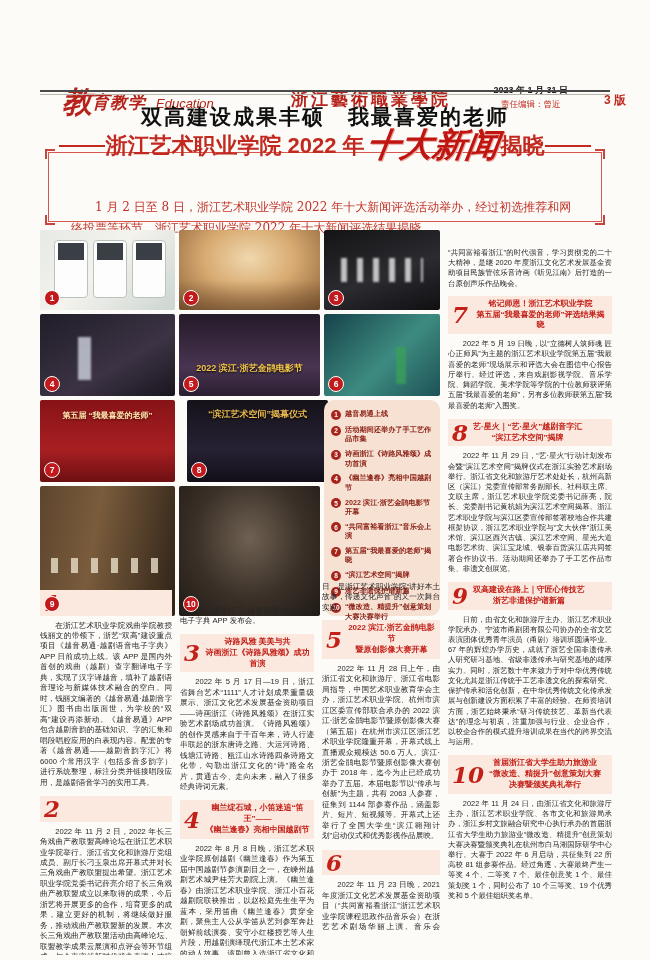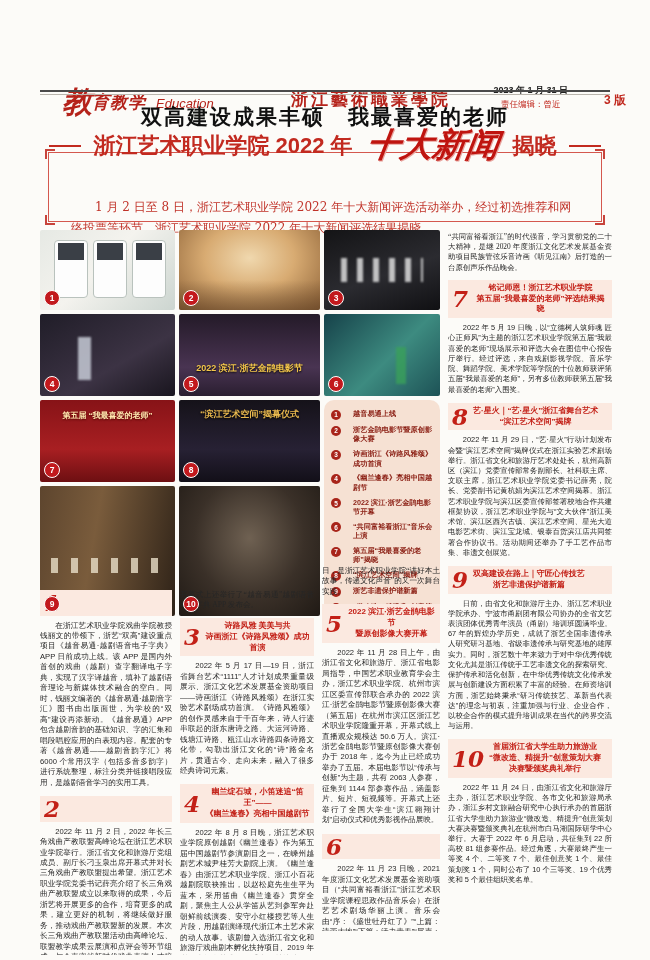--- a/index.html
+++ b/index.html
@@ -23,21 +23,21 @@
   .rule2{position:absolute;left:40px;top:94px;width:570px;height:1px;background:#b9b5ad;}
   
   .kicker{position:absolute;left:0;top:103px;width:650px;text-align:center;
     font-size:21px;font-weight:bold;color:#101010;letter-spacing:2px;}
   .banner{position:absolute;left:48px;top:152px;width:552px;height:68px;border:1px solid #d4574e;}
   .corner{position:absolute;width:8px;height:8px;border:2px solid #c8443c;}
   .c-tl{left:-4px;top:-4px;border-right:none;border-bottom:none;}
   .c-tr{right:-4px;top:-4px;border-left:none;border-bottom:none;}
   .c-bl{left:-4px;bottom:-4px;border-right:none;border-top:none;}
   .c-br{right:-4px;bottom:-4px;border-left:none;border-top:none;}
-  .banner-title{position:absolute;left:0;top:-30px;width:100%;display:flex;align-items:center;justify-content:center;gap:12px;background:transparent;}
+  .banner-title{position:absolute;left:0;top:-30px;width:100%;display:flex;align-items:center;justify-content:center;gap:0;background:transparent;}
   .bt-line{width:46px;height:0;border-top:2px solid #c22a20;}
   .bt-main{font-size:22px;font-weight:900;color:#c22a20;white-space:nowrap;}
   .bt-brush{font-family:"DejaVu Serif",serif;font-size:33px;font-weight:900;font-style:italic;
     color:#bf140f;transform:skewX(-8deg);margin:0 2px;white-space:nowrap;text-shadow:1px 1px 0 #e8a49e;}
   .intro{padding:32px 22px 0 22px;font-family:"DejaVu Serif",serif;font-size:12px;line-height:1.75;
     color:#c03228;text-indent:2em;}
   
   .photo{position:absolute;border-radius:2px;overflow:hidden;}
   .badge{position:absolute;left:4px;bottom:4px;width:14px;height:14px;border-radius:50%;
     background:#c2191d;color:#fff;font-size:8.5px;font-weight:bold;display:flex;align-items:center;justify-content:center;
@@ -50,40 +50,40 @@
   .ph2::after{content:"";position:absolute;left:0;bottom:0;width:100%;height:38%;background:linear-gradient(#0000,#5c3e2488);}
   .ph3{background:linear-gradient(160deg,#141416,#2b2b30 55%,#101013);}
   .ph3::after{content:"";position:absolute;left:15%;top:35%;width:70%;height:30%;
     background:repeating-linear-gradient(90deg,#e8e8e8cc 0 6px,#0000 6px 16px);filter:blur(1px);}
   .ph4{background:linear-gradient(150deg,#201d28,#3c3344 60%,#19151e);}
   .ph4::after{content:"";position:absolute;left:28%;top:28%;width:10%;height:52%;background:#cfd4e0cc;filter:blur(1px);}
   .ph5{background:linear-gradient(#241a28,#493452 65%,#2a1e30);}
   .ph6{background:linear-gradient(135deg,#16424a,#3d8b80 55%,#1d5256);}
   .ph6::after{content:"";position:absolute;left:62%;top:40%;width:9%;height:45%;background:#3aa05acc;filter:blur(1px);}
   .ph7{background:linear-gradient(#871317,#a81f22 60%,#6d0f12);}
-  .ph8{background:linear-gradient(#151219,#272134 60%,#120f18);}
+  .ph8{background:linear-gradient(#151219,#272134 60%,#120f18);margin-left:8px;}
   .ph9{background:linear-gradient(100deg,#5d452e,#7a5c3c 40%,#2f2318);}
   .ph9::after{content:"";position:absolute;left:8%;top:55%;width:84%;height:12%;
     background:repeating-linear-gradient(90deg,#e9dfc9cc 0 7px,#0000 7px 20px);filter:blur(.5px);}
   .ph10{background:radial-gradient(ellipse at 50% 40%,#6f6152 0%,#3a3028 55%,#201a15 100%);}
   
   .panel{position:absolute;left:324px;top:400px;width:116px;height:216px;background:#f6e1d3;
     border-radius:10px;padding:9px 7px;box-sizing:border-box;}
   .panel ul{list-style:none;margin:0;padding:0;}
-  .panel li{display:flex;align-items:flex-start;gap:12px;margin-bottom:5.5px;}
+  .panel li{display:flex;align-items:flex-start;gap:4px;margin-bottom:5.5px;}
   .pl-num{flex:0 0 auto;width:10px;height:10px;border-radius:50%;background:#a8241a;color:#fff;
     font-size:6.5px;font-weight:bold;display:flex;align-items:center;justify-content:center;margin-top:.5px;}
   .pl-txt{font-size:7.2px;font-weight:bold;color:#8a1d12;line-height:1.3;}
   
   .col{position:absolute;overflow:hidden;}
   .colA{left:40px;top:590px;width:132px;height:365px;}
   .colB{left:180px;top:590px;width:134px;height:365px;}
   .colC{left:322px;top:566px;width:118px;height:365px;}
   .colD{left:448px;top:232px;width:164px;height:723px;}
-  .cont{font-size:7.6px;line-height:1.38;text-align:justify;color:#262626;margin:0 0 7px 0;font-family:Liberation Serif, serif;}
+  .cont{font-size:7.6px;line-height:1.38;text-align:justify;color:#262626;margin:16px 0 7px 0;}
   .sec{margin-bottom:8px;}
   .sec-h{display:flex;align-items:center;gap:5px;background:#fbe9e0;padding:3px 4px;margin-bottom:5px;}
   .sec-num{font-family:"DejaVu Serif",serif;font-style:italic;font-weight:bold;font-size:23px;
     line-height:.85;color:#c32017;flex:0 0 auto;}
   .sec-ttl{color:#c32017;font-weight:bold;font-size:8px;line-height:1.35;text-align:center;}
   .sec-body{font-size:7.6px;line-height:1.38;text-align:justify;color:#262626;text-indent:2em;margin:0;}
   .colD .sec-body,.colD .cont{font-size:7.4px;}
 </style>
 </head>
 <body>
@@ -163,21 +163,21 @@
 </div>
 
 <div class="panel">
   <ul>
     <li>
         <span class="pl-num">1</span>
         <span class="pl-txt">越音易通上线</span>
       </li>
     <li>
         <span class="pl-num">2</span>
-        <span class="pl-txt">浙艺金鹃电影节暨原创影像大赛</span>
+        <span class="pl-txt">活动期间还举办了手工艺作品市集</span>
       </li>
     <li>
         <span class="pl-num">3</span>
         <span class="pl-txt">诗画浙江《诗路风雅颂》成功首演</span>
       </li>
     <li>
         <span class="pl-num">4</span>
         <span class="pl-txt">《幽兰逢春》亮相中国越剧节</span>
       </li>
     <li>
@@ -275,21 +275,21 @@
         <div>铭记师恩！浙江艺术职业学院</div>
         <div>第五届“我最喜爱的老师”评选结果揭晓</div>
       </span>
     </div>
     <p class="sec-body">2022 年 5 月 19 日晚，以“立德树人筑师魂 匠心正师风”为主题的浙江艺术职业学院第五届“我最喜爱的老师”现场展示和评选大会在图信中心报告厅举行。经过评选，来自戏剧影视学院、音乐学院、舞蹈学院、美术学院等学院的十位教师获评第五届“我最喜爱的老师”，另有多位教师获第五届“我最喜爱的老师”入围奖。</p>
   </div>
   <div class="sec">
     <div class="sec-h">
       <span class="sec-num">8</span>
       <span class="sec-ttl">
-        <div>艺·星火｜“艺·星火”浙江省舞台艺术</div>
+        <div>艺·星火｜“艺·星火”越剧音字汇</div>
         <div>“滨江艺术空间”揭牌</div>
       </span>
     </div>
     <p class="sec-body">2022 年 11 月 29 日，“艺·星火”行动计划发布会暨“滨江艺术空间”揭牌仪式在浙江实验艺术剧场举行。浙江省文化和旅游厅艺术处处长，杭州高新区（滨江）党委宣传部常务副部长、社科联主席、文联主席，浙江艺术职业学院党委书记薛亮，院长、党委副书记黄杭娟为滨江艺术空间揭幕。浙江艺术职业学院与滨江区委宣传部签署校地合作共建框架协议，浙江艺术职业学院与“文大伙伴”浙江美术馆、滨江区西兴古镇、滨江艺术空间、星光大道电影艺术街、滨江宝龙城、银泰百货滨江店共同签署合作协议书。活动期间还举办了手工艺作品市集、非遗文创展览。</p>
   </div>
   <div class="sec">
     <div class="sec-h">
       <span class="sec-num">9</span>
       <span class="sec-ttl">
         <div>双高建设在路上｜守匠心传技艺</div>

